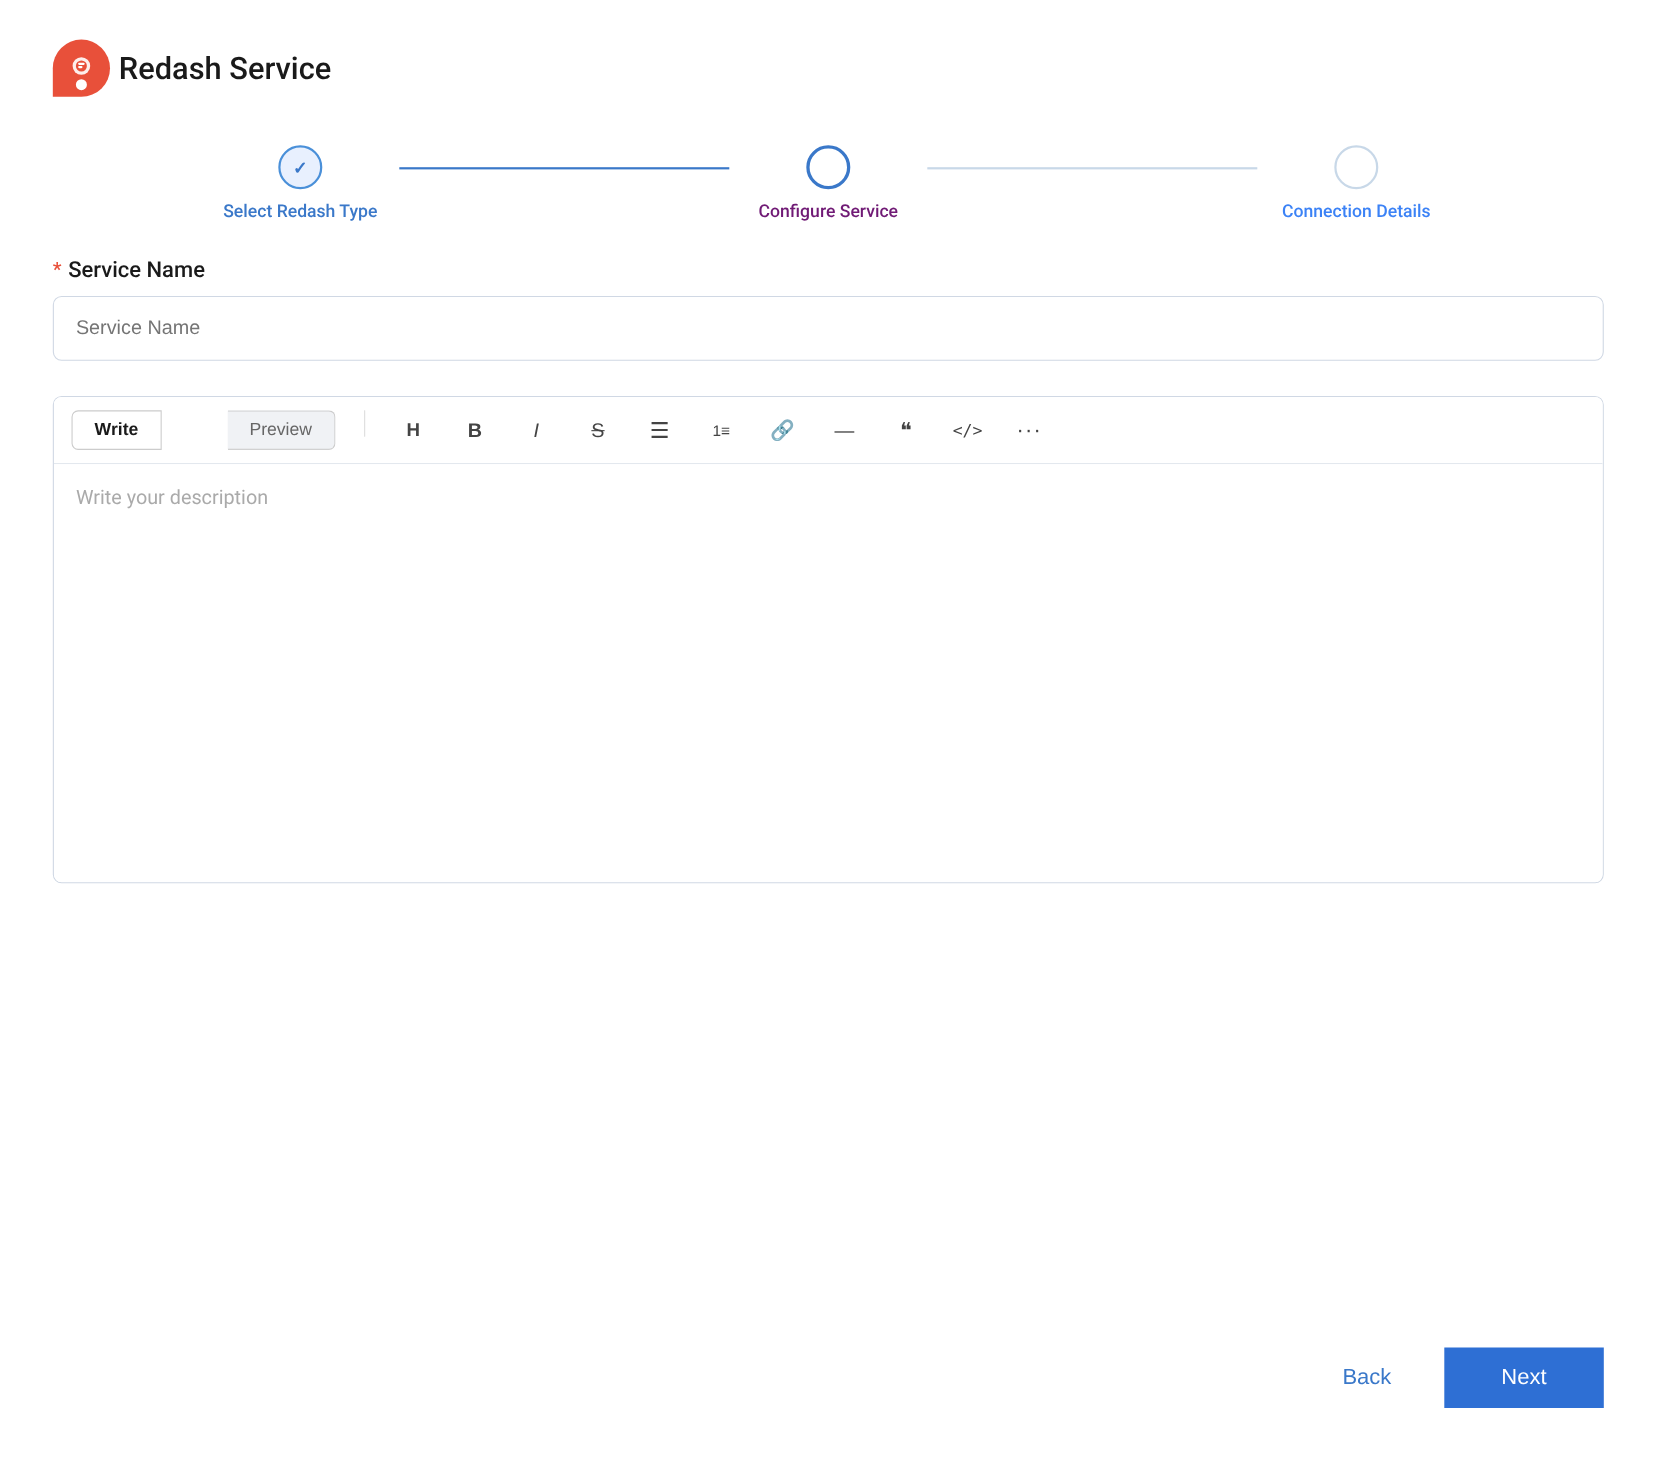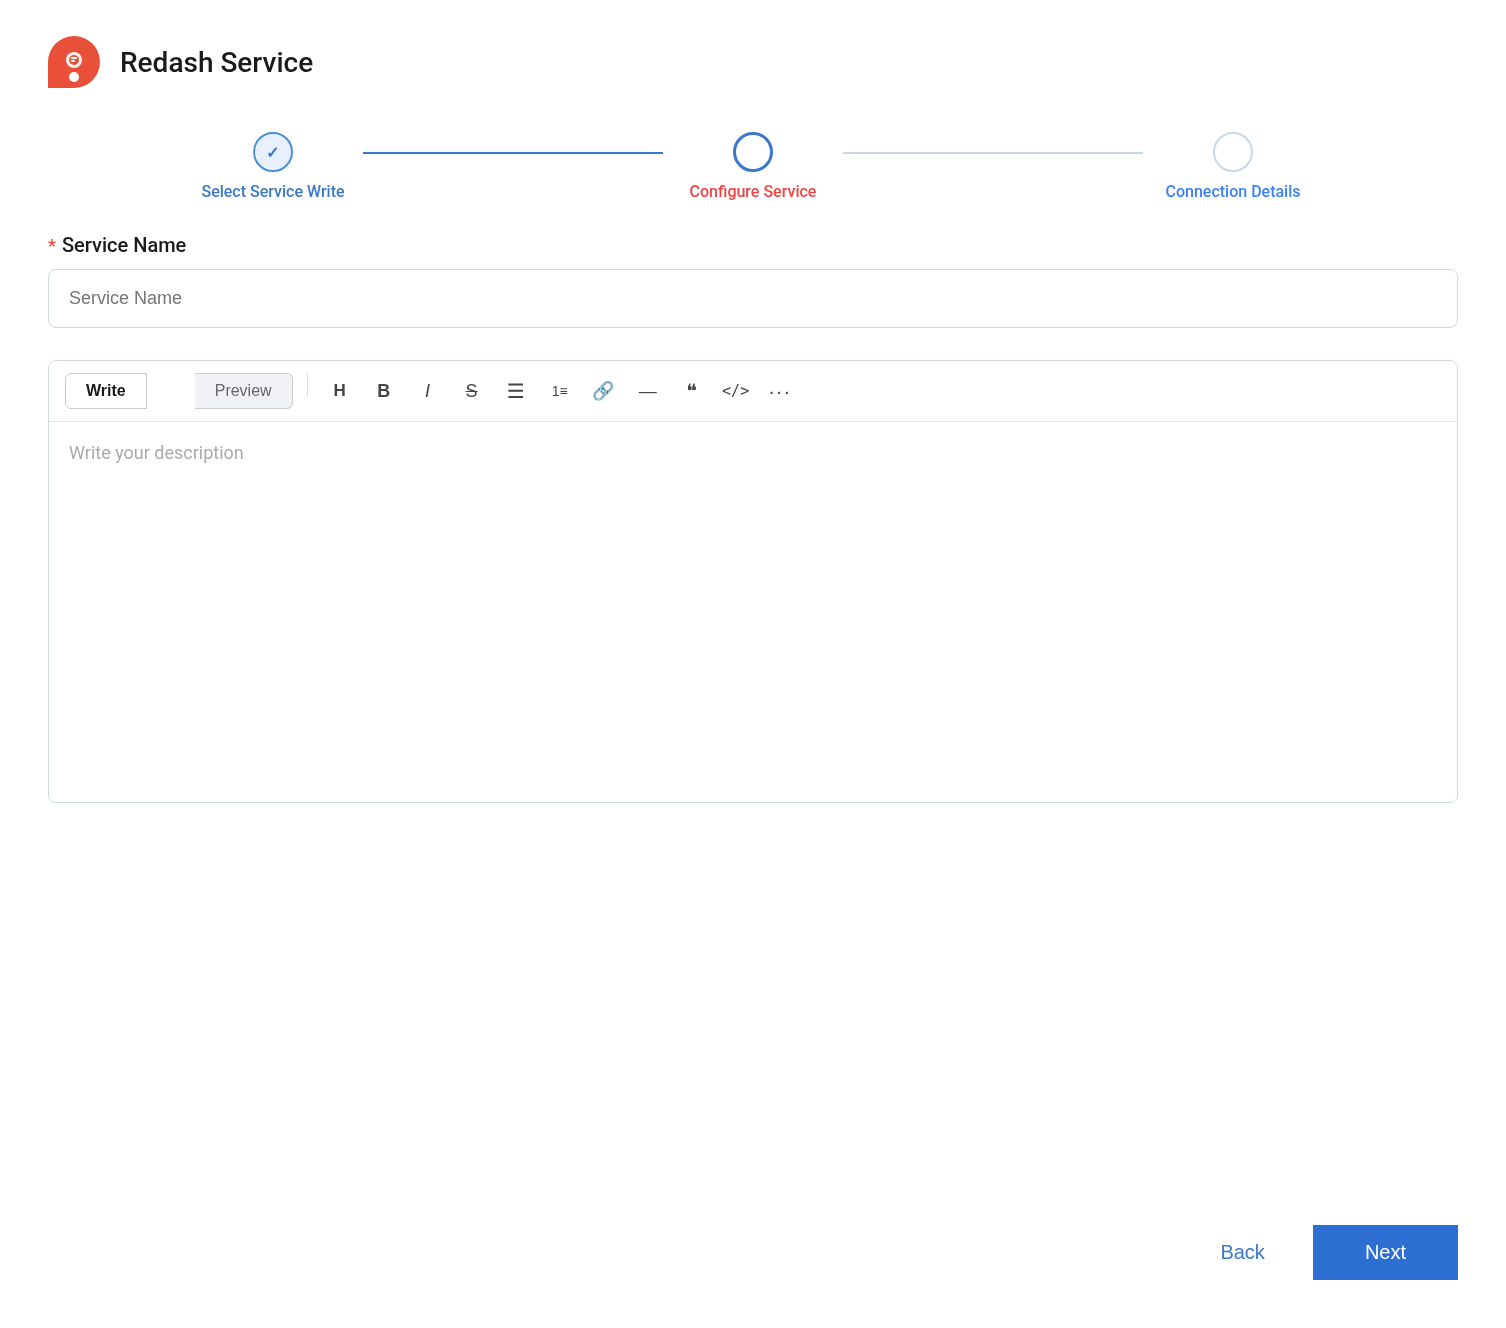--- a/index.html
+++ b/index.html
@@ -9,21 +9,21 @@
       color: #222;
       width: 1506px;
       min-height: 1328px;
       display: flex;
       flex-direction: column;
     }
 
     .header {
       display: flex;
       align-items: center;
-      gap: 20px;
+      gap: 8px;
       padding: 36px 48px 24px 48px;
     }
 
     .logo {
       width: 52px;
       height: 52px;
       background: #e8503a;
       border-radius: 50% 50% 50% 0;
       display: flex;
       align-items: center;
@@ -93,21 +93,21 @@
       background: #fff;
       border: 2px solid #c8d8e8;
       color: #aaa;
     }
 
     .stepper-label {
       font-size: 16px;
       font-weight: 500;
     }
 
-    .stepper-label.active-label { color: #ef4444; }
+    .stepper-label.active-label { color: #701a75; }
     .stepper-label.completed-label { color: #3a78c9; }
     .stepper-label.inactive-label { color: #3b82f6; }
 
     .stepper-line {
       flex: 1;
       height: 2px;
       background: #c8d8e8;
       margin-bottom: 28px;
       max-width: 300px;
     }
@@ -162,21 +162,21 @@
       border: 1.5px solid #d0d8e4;
       border-radius: 8px;
       overflow: hidden;
     }
 
     .editor-toolbar {
       display: flex;
       align-items: flex-start;
       padding: 12px 16px;
       border-bottom: 1px solid #e0e6ed;
-      gap: 8px;
+      gap: 20px;
       background: #fff;
     }
 
     .tab-write {
       padding: 8px 20px;
       border: 1px solid #ccc;
       border-radius: 6px 0 0 6px;
       background: #fff;
       font-size: 16px;
       font-weight: 600;
@@ -273,21 +273,21 @@
     </svg>
   </div>
   <span class="app-title">Redash Service</span>
 </div>
 
 <div class="stepper">
   <div class="stepper-item">
     <div class="stepper-circle completed">
       <span>✓</span>
     </div>
-    <span class="stepper-label completed-label">Select Service Write</span>
+    <span class="stepper-label completed-label">Select Redash Type</span>
   </div>
 
   <div class="stepper-line completed-line"></div>
 
   <div class="stepper-item">
     <div class="stepper-circle active">
       <span style="width:14px;height:14px;border-radius:50%;"></span>
     </div>
     <span class="stepper-label active-label">Configure Service</span>
   </div>

